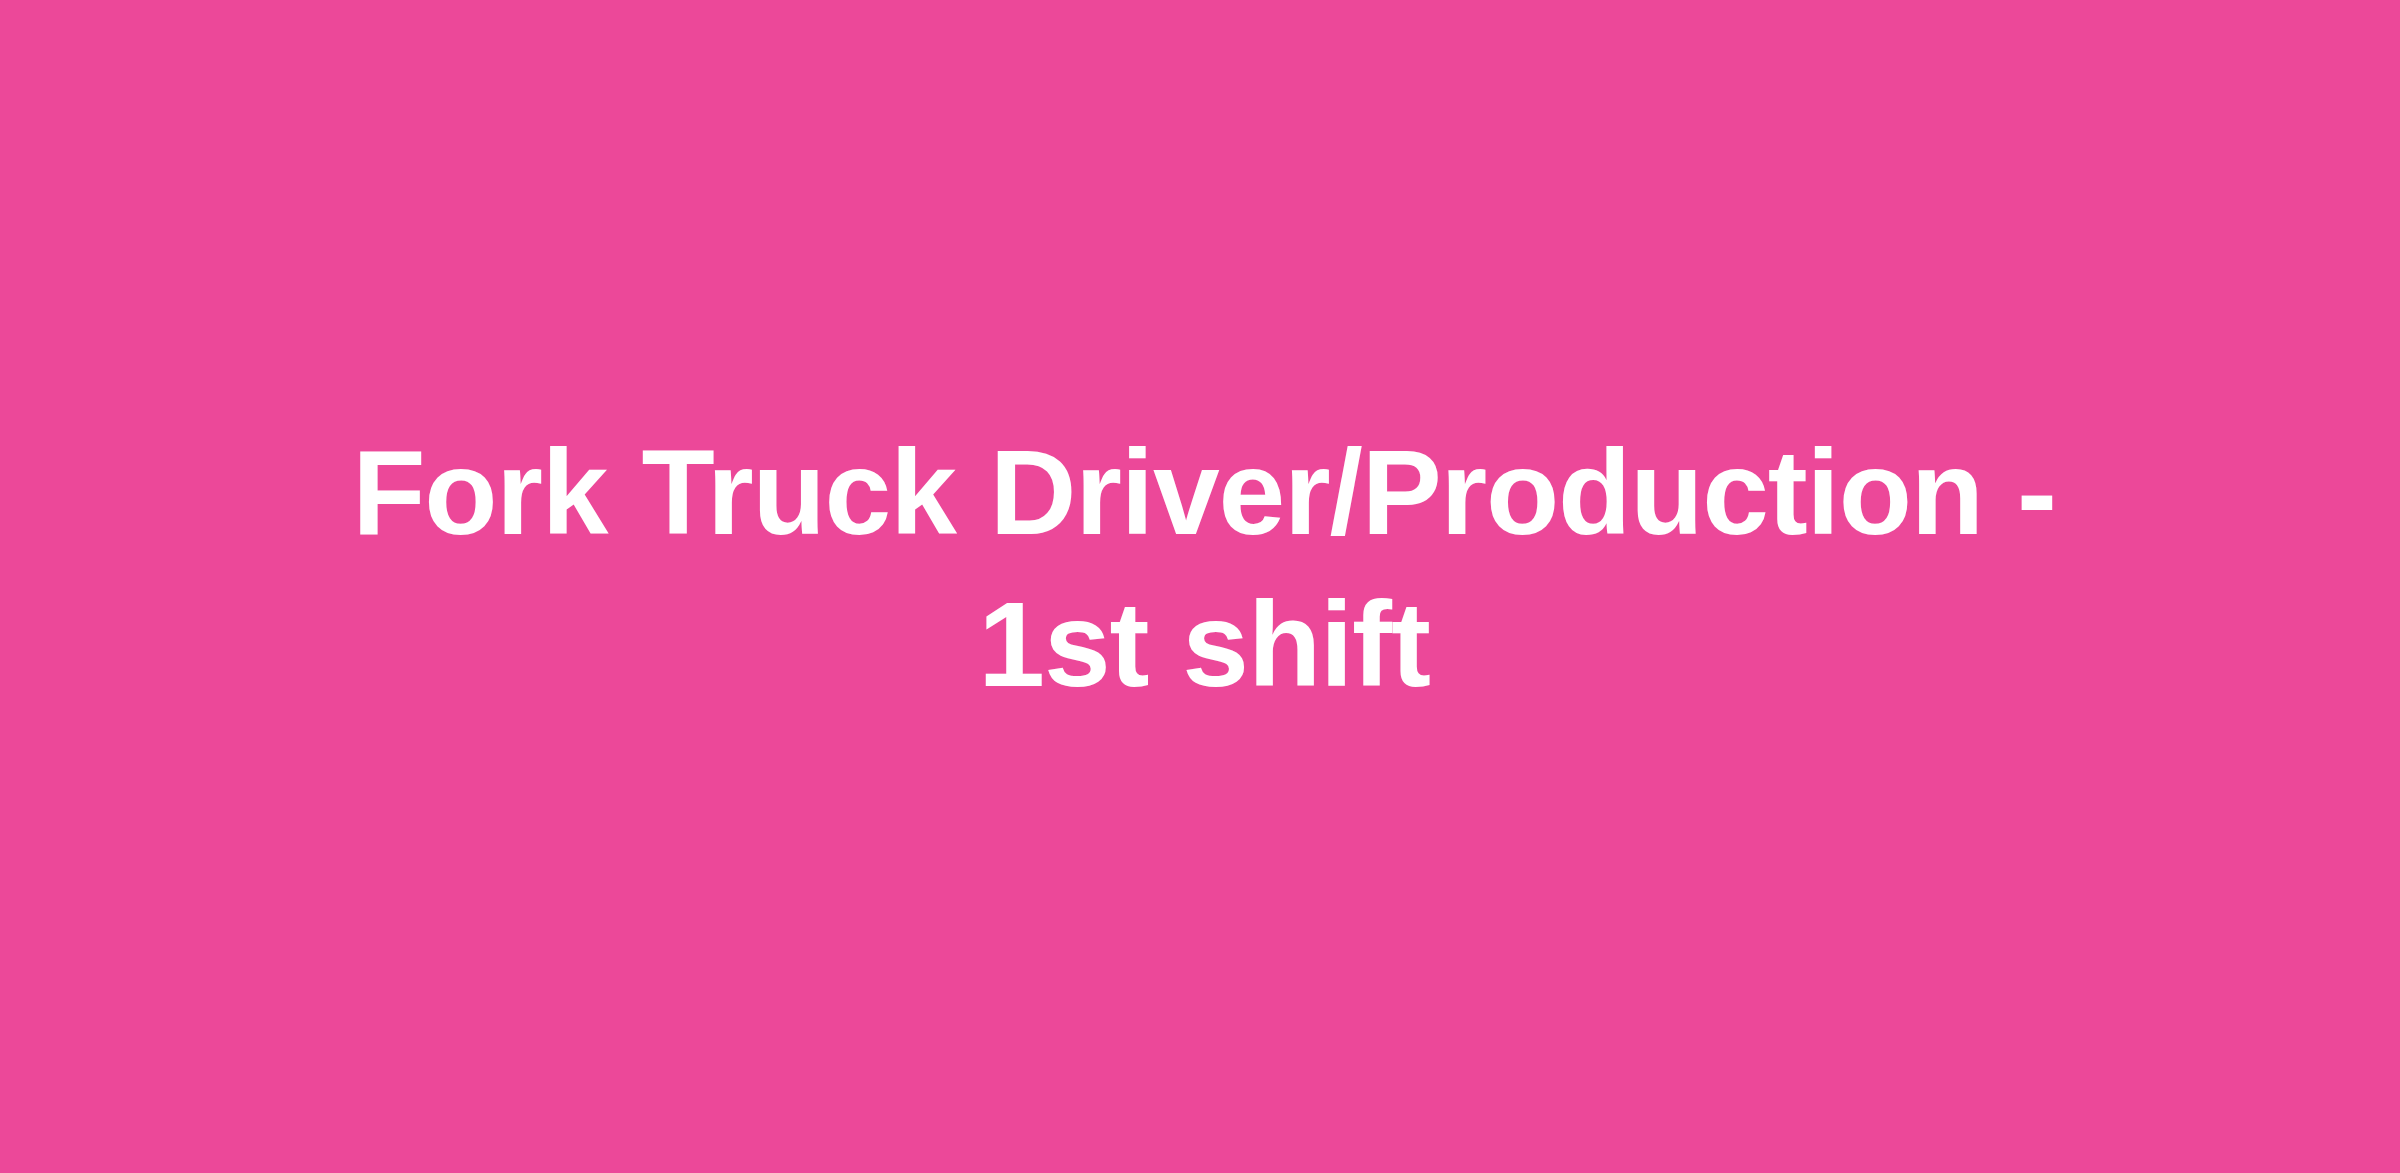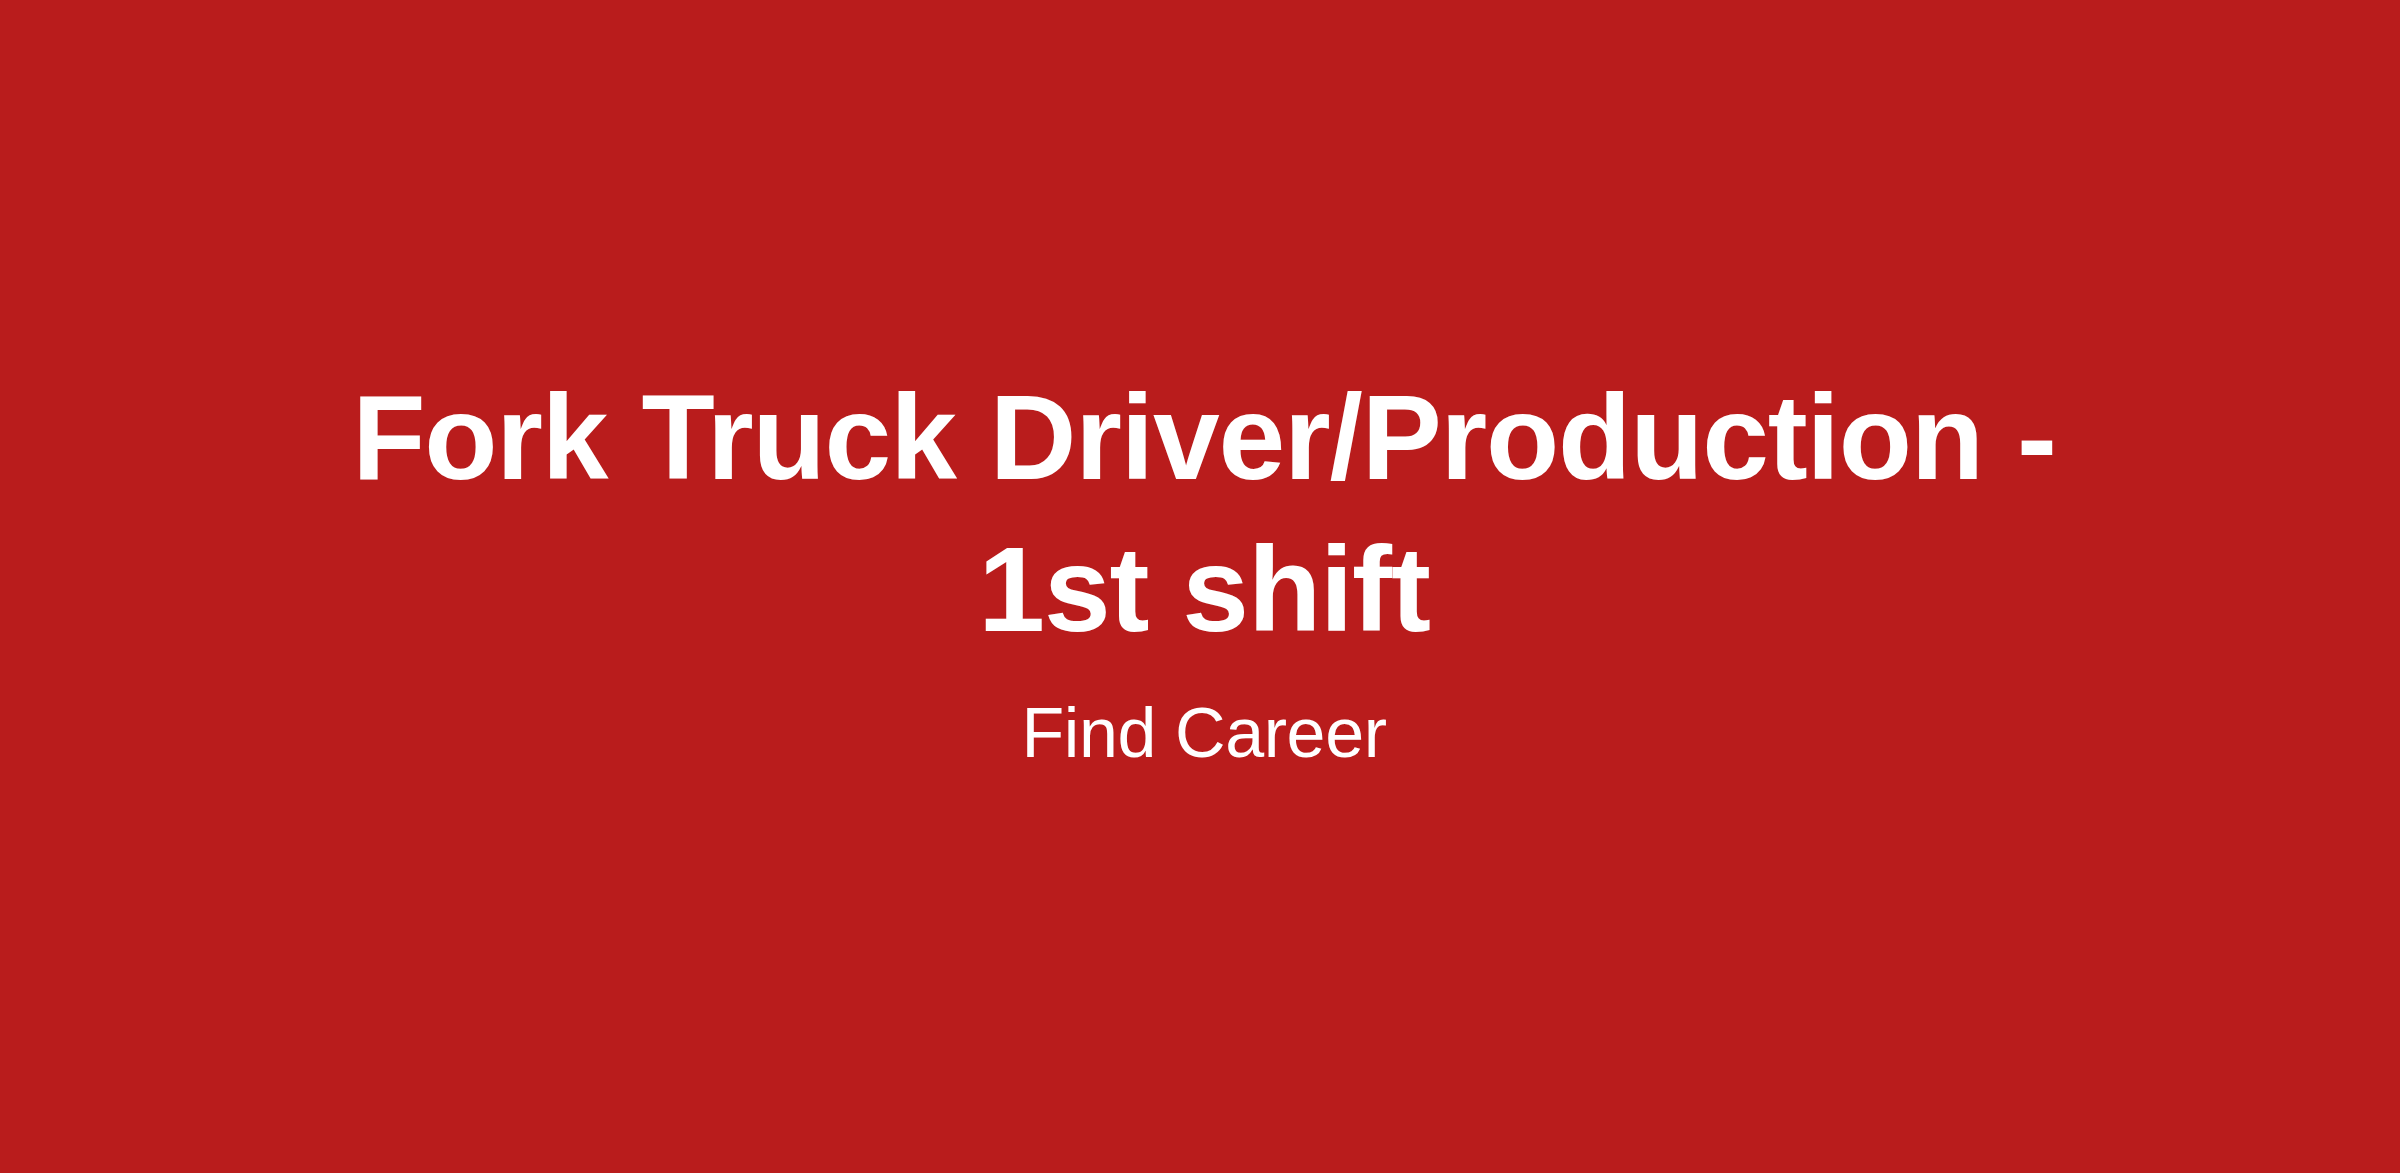--- a/index.html
+++ b/index.html
@@ -62,18 +62,17 @@
     font-size: 70px;
     font-weight: 500;
     line-height: 84px;
     letter-spacing: -0.4px;
     text-align: center;
   }
 </style>
 </head>
 <body style="background: rgb(18, 26, 245);">
 
-<div class="hero" style="background: #b91c1c; padding-left: 8px;">
+<div class="hero" style="background: #ec4899; padding-left: 8px;">
   <div class="hero-inner">
     <h1 class="hero-title" style="color: rgb(255, 255, 255);">Fork Truck Driver/Production - 1st shift</h1>
-    <p class="hero-subtitle" style="color: rgb(255, 255, 255);">Find Career</p>
   </div>
 </div>
 
 </body></html>

